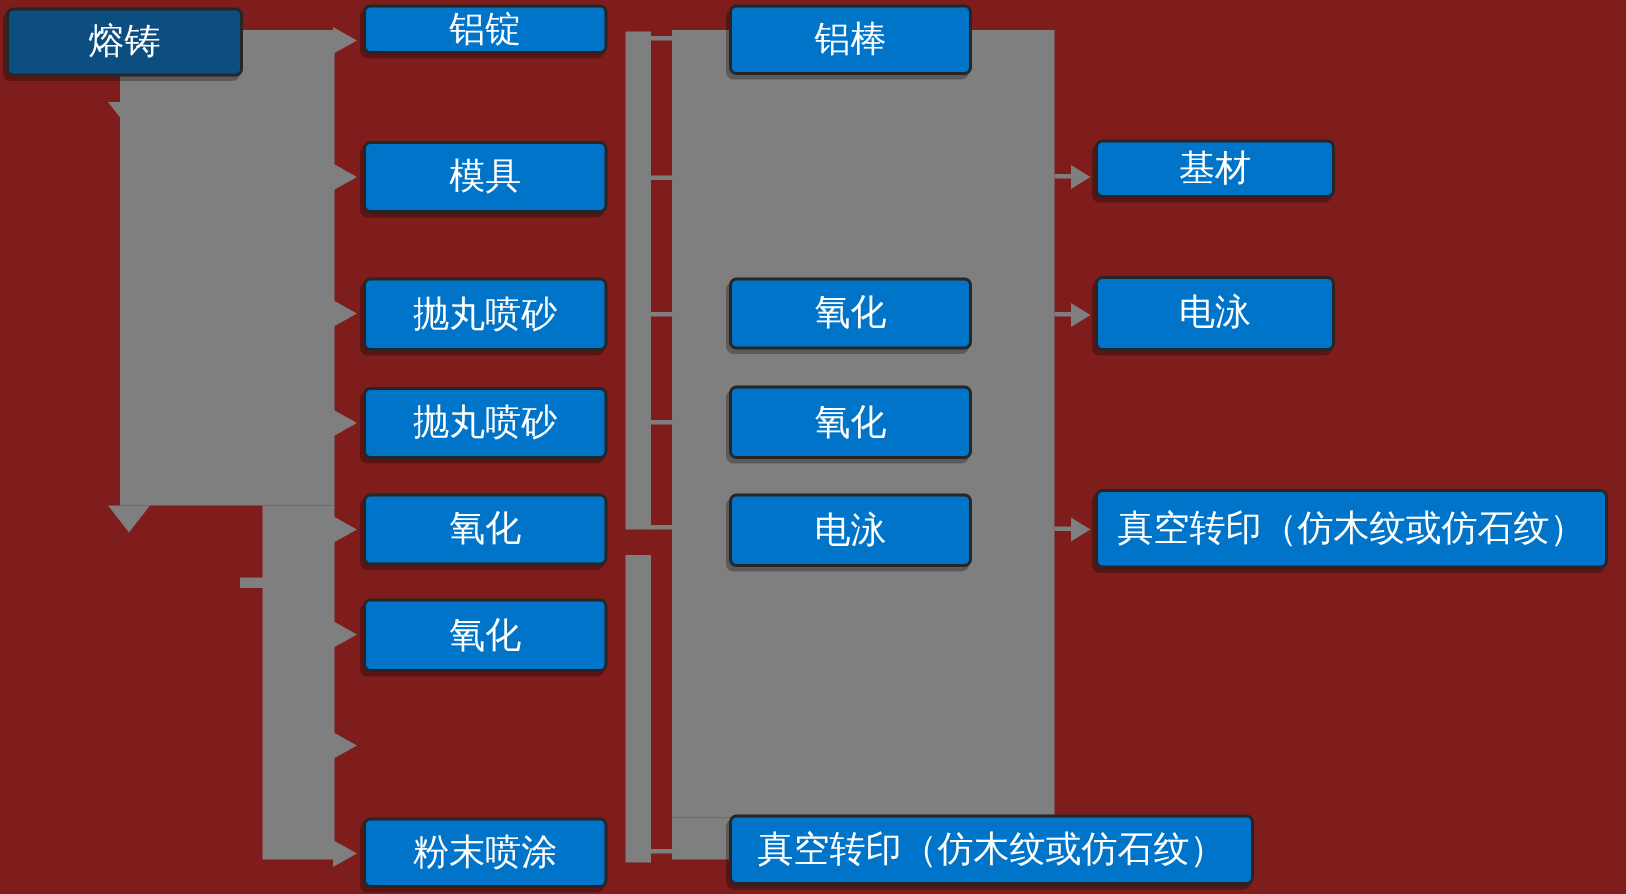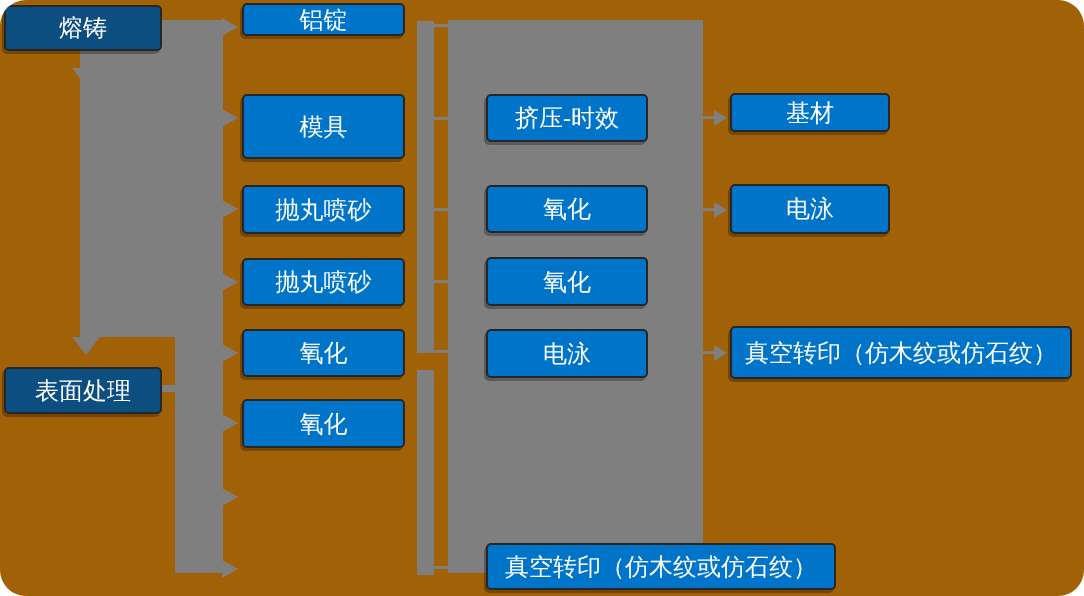--- a/index.html
+++ b/index.html
@@ -1,19 +1,18 @@
 <!DOCTYPE html>
 <html><head>
 <meta charset="utf-8">
 <style>
   html,body{margin:0;padding:0;background:#ffffff;}
   .canvas{
-    position:relative;width:1084px;height:596px;background:#a16207;overflow:hidden;
+    position:relative;width:1084px;height:596px;background:#7f1d1d;overflow:hidden;
     font-family:Liberation Serif, serif;
-    border-radius:26px;
   }
   
   .con{position:absolute;background:#7F7F7F;}
   .tri-right{position:absolute;width:0;height:0;
     border-top:9px solid transparent;border-bottom:9px solid transparent;
     border-left:16px solid #7F7F7F;}
   .tri-down{position:absolute;width:0;height:0;
     border-left:14px solid transparent;border-right:14px solid transparent;
     border-top:18px solid #7F7F7F;}
   .tri-right.small{border-top-width:8px;border-bottom-width:8px;border-left-width:13px;}
@@ -64,45 +63,45 @@
   <div class="con" style="left:703px;top:116px;width:13px;height:3px"></div>
   <div class="tri-right small" style="left:714px;top:110px"></div>
   <div class="con" style="left:703px;top:208px;width:13px;height:3px"></div>
   <div class="tri-right small" style="left:714px;top:202px"></div>
   <div class="con" style="left:703px;top:351px;width:13px;height:3px"></div>
   <div class="tri-right small" style="left:714px;top:345px"></div>
 
   <div class="box stage" style="left:4px;top:5px;width:158px;height:46px">
       <span>熔铸</span>
     </div>
-  <div class="box stage" style="left:4px;top:367px;width:158px;height:47px">
-      <span>表面处理</span>
-    </div>
 
   <div class="box" style="left:242px;top:3px;width:163px;height:33px">
       <span>铝锭</span>
     </div>
-  <div class="box" style="left:242px;top:94px;width:163px;height:65px">
+  <div class="box" style="left:242px;top:94px;width:163px;height:48px">
       <span>模具</span>
     </div>
   <div class="box" style="left:242px;top:185px;width:163px;height:49px">
       <span>抛丸喷砂</span>
     </div>
   <div class="box" style="left:242px;top:258px;width:163px;height:48px">
       <span>抛丸喷砂</span>
     </div>
   <div class="box" style="left:242px;top:329px;width:163px;height:48px">
       <span>氧化</span>
     </div>
   <div class="box" style="left:242px;top:399px;width:163px;height:49px">
       <span>氧化</span>
     </div>
+  <div class="box" style="left:242px;top:545px;width:163px;height:47px">
+      <span>粉末喷涂</span>
+    </div>
 
-  <div class="box" style="left:486px;top:94px;width:162px;height:48px">
-      <span>挤压-时效</span>
+  <div class="box" style="left:486px;top:3px;width:162px;height:47px">
+      <span>铝棒</span>
     </div>
   <div class="box" style="left:486px;top:185px;width:162px;height:48px">
       <span>氧化</span>
     </div>
   <div class="box" style="left:486px;top:257px;width:162px;height:49px">
       <span>氧化</span>
     </div>
   <div class="box" style="left:486px;top:329px;width:162px;height:49px">
       <span>电泳</span>
     </div>

